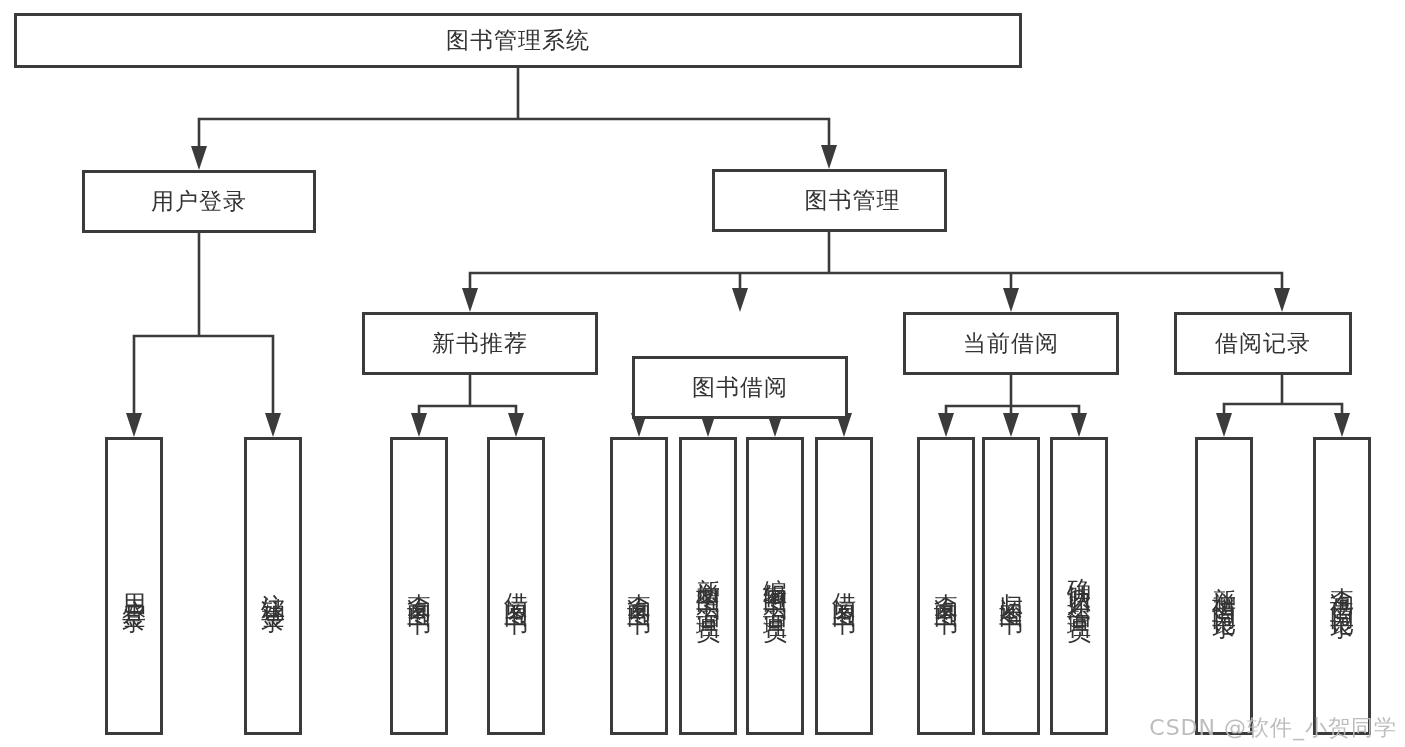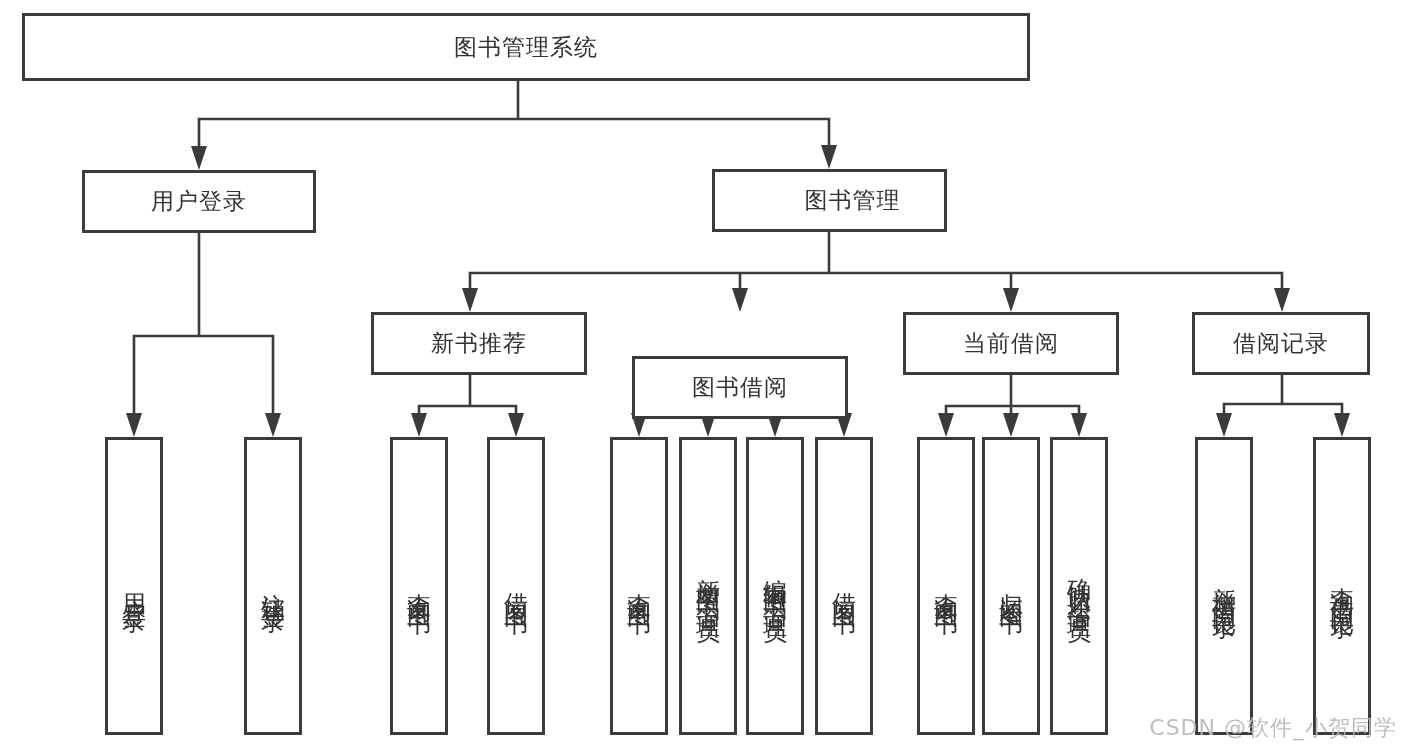--- a/index.html
+++ b/index.html
@@ -87,41 +87,41 @@
     <use href="#ah" x="708" y="437"></use>
     <use href="#ah" x="775" y="437"></use>
     <use href="#ah" x="844" y="437"></use>
     <use href="#ah" x="946" y="437"></use>
     <use href="#ah" x="1011" y="437"></use>
     <use href="#ah" x="1079" y="437"></use>
     <use href="#ah" x="1224" y="437"></use>
     <use href="#ah" x="1342" y="437"></use>
   </svg>
 
-  <div class="node hbox" style="left:14px; top:13px; width:1008px; height:68px;margin-left:8px;">
+  <div class="node hbox" style="left:14px; top:13px; width:1008px; height:55px;">
     <span>图书管理系统</span>
   </div>
 
   <div class="node hbox" style="left:82px; top:170px; width:234px; height:63px;">
     <span>用户登录</span>
   </div>
   <div class="node hbox" style="left:712px; top:169px; width:235px; height:63px;padding-left:46px;">
     <span>图书管理</span>
   </div>
 
-  <div class="node hbox" style="left:371px; top:312px; width:216px; height:63px;">
+  <div class="node hbox" style="left:362px; top:312px; width:236px; height:63px;">
     <span>新书推荐</span>
   </div>
   <div class="node hbox" style="left:632px; top:312px; width:216px; height:63px;margin-top:44px;">
     <span>图书借阅</span>
   </div>
   <div class="node hbox" style="left:903px; top:312px; width:216px; height:63px;">
     <span>当前借阅</span>
   </div>
-  <div class="node hbox" style="left:1174px; top:312px; width:178px; height:63px;margin-left:18px;">
+  <div class="node hbox" style="left:1174px; top:312px; width:178px; height:63px;">
     <span>借阅记录</span>
   </div>
 
   <div class="node vbox" style="left:105px; top:437px; width:58px; height:298px;">
     <span class="vtext">用户登录</span>
   </div>
   <div class="node vbox" style="left:244px; top:437px; width:58px; height:298px;">
     <span class="vtext">注销登录</span>
   </div>
 

